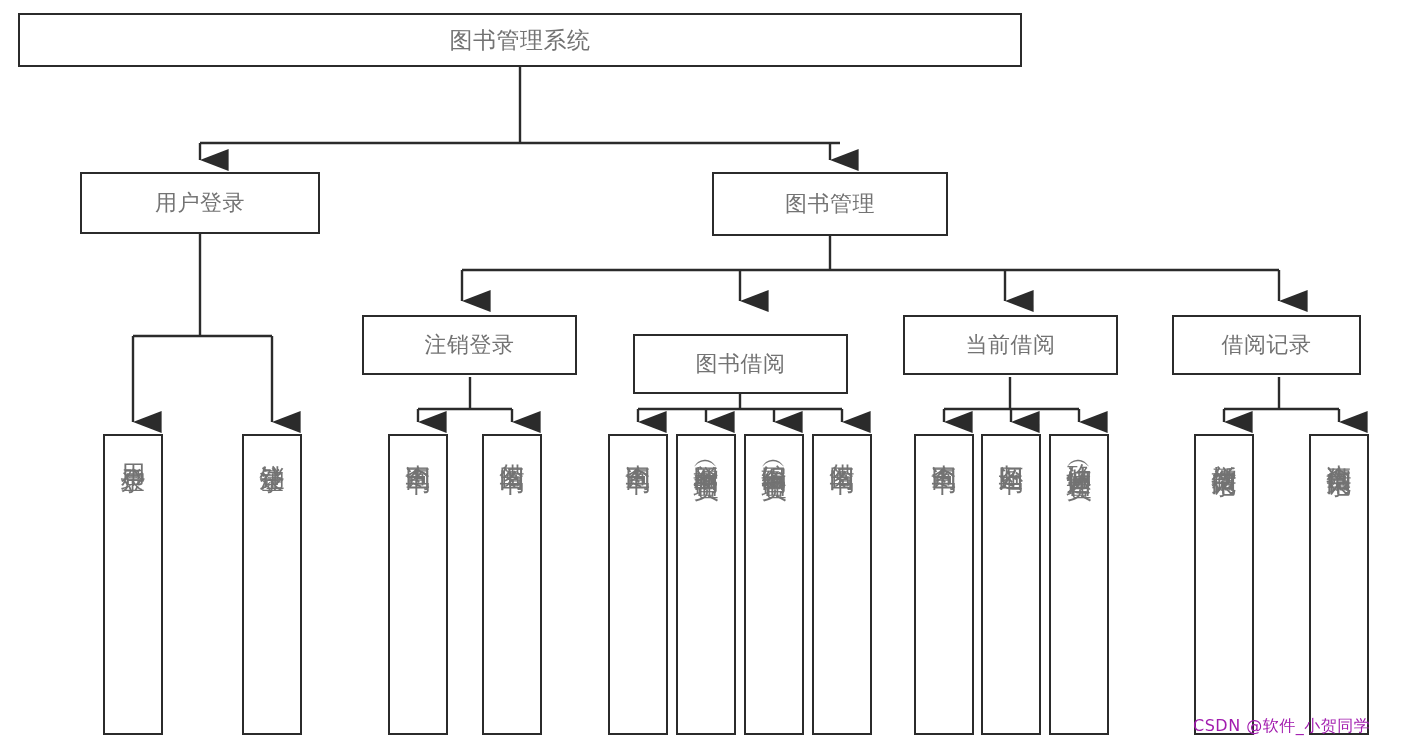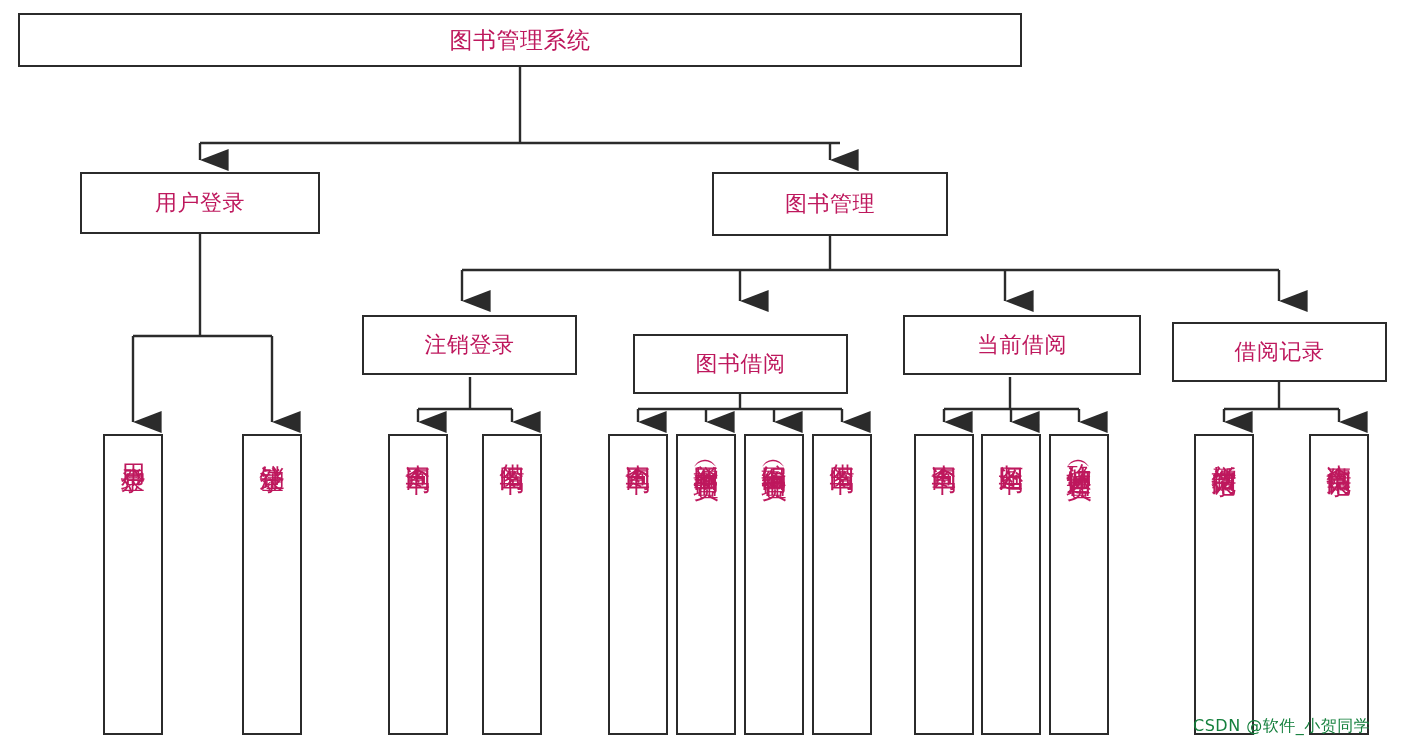--- a/index.html
+++ b/index.html
@@ -24,21 +24,21 @@
     height: 747px;
     pointer-events: none;
   }
   .node {
     position: absolute;
     background: #ffffff;
     border: 2px solid #2b2b2b;
     display: flex;
     align-items: center;
     justify-content: center;
-    color: #be185d;
+    color: #737373;
   }
   .node .lbl {
     display: block;
     text-align: center;
     line-height: 1.05;
     letter-spacing: 0.5px;
   }
   
   .node.horiz .lbl {
     writing-mode: horizontal-tb;
@@ -55,21 +55,21 @@
     writing-mode: vertical-rl;
     text-orientation: upright;
     font-size: 25px;
     line-height: 1.0;
     letter-spacing: 2px;
     white-space: nowrap;
   }
   .watermark {
     position: absolute;
     font-size: 16px;
-    color: #15803d;
+    color: #a21caf;
     white-space: nowrap;
     letter-spacing: 0.5px;
   }
 </style>
 </head>
 <body>
 
 <div id="canvas">
 
   <svg class="wires" viewBox="0 0 1405 747" xmlns="http://www.w3.org/2000/svg">
@@ -137,25 +137,25 @@
   </div>
 
   <div class="node horiz" style="left:362px; top:315px; width:215px; height:60px;">
     <span class="lbl">注销登录</span>
   </div>
 
   <div class="node horiz" style="left:633px; top:334px; width:215px; height:60px;">
     <span class="lbl">图书借阅</span>
   </div>
 
-  <div class="node horiz" style="left:903px; top:315px; width:238px; height:60px;">
+  <div class="node horiz" style="left:903px; top:315px; width:215px; height:60px;">
     <span class="lbl">当前借阅</span>
   </div>
 
-  <div class="node horiz" style="left:1172px; top:322px; width:215px; height:60px;">
+  <div class="node horiz" style="left:1172px; top:315px; width:189px; height:60px;">
     <span class="lbl">借阅记录</span>
   </div>
 
   <div class="node vert" style="left:103px; top:434px; width:60px; height:301px;">
     <span class="lbl">用户登录</span>
   </div>
 
   <div class="node vert" style="left:242px; top:434px; width:60px; height:301px;">
     <span class="lbl">注销登录</span>
   </div>

